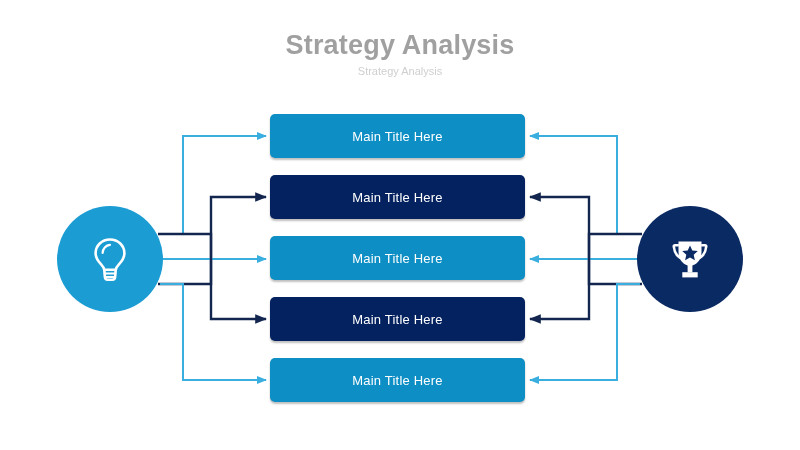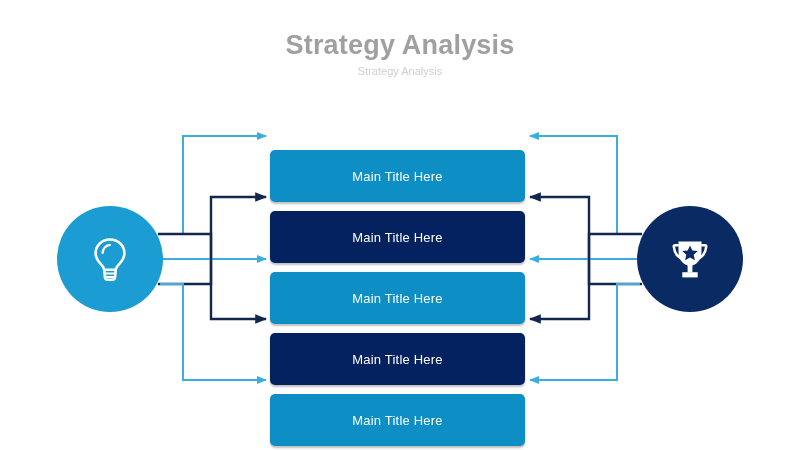--- a/index.html
+++ b/index.html
@@ -19,25 +19,24 @@
   .subtitle{
     position:absolute;left:0;top:64px;width:800px;text-align:center;
     font-size:11px;font-weight:normal;color:#cfcfcf;line-height:14px;
   }
 
   
   .wires{position:absolute;left:0;top:0;width:800px;height:450px;}
 
   
   .bar{
-    position:absolute;left:270px;width:255px;height:52px;
+    position:absolute;left:270px;width:255px;height:44px;
     border-radius:5px;
     display:flex;align-items:center;justify-content:center;
     box-shadow:0 2px 2px rgba(0,0,0,.25);
-    margin-top:36px;
   }
   .bar .bar-label{
     color:#ffffff;font-size:13px;letter-spacing:.2px;white-space:nowrap;
   }
   .bar.blue{background:#0d8ec4;}
   .bar.navy{background:#04225f;}
   .bar.b1{top:114px;}
   .bar.b2{top:175px;}
   .bar.b3{top:236px;}
   .bar.b4{top:297px;}

